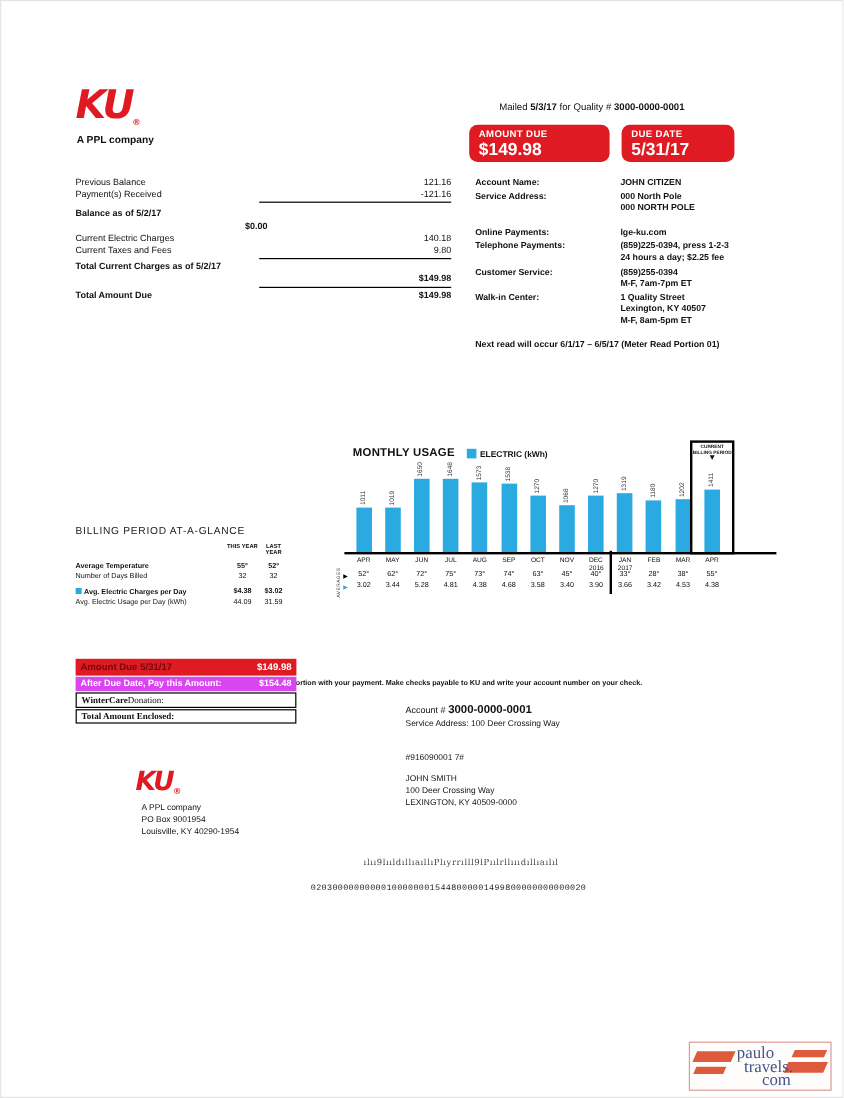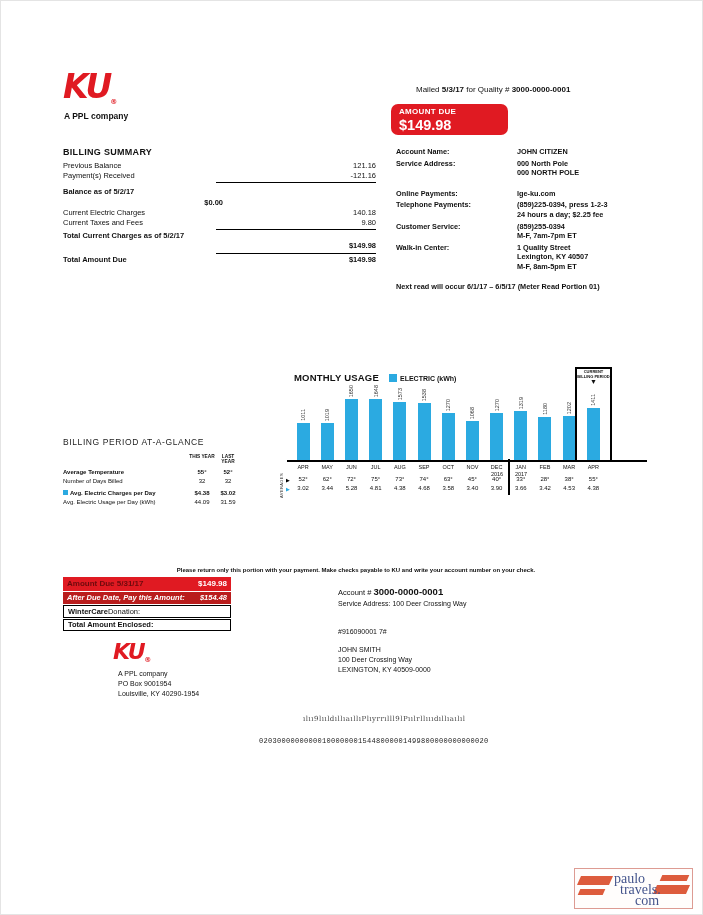--- a/index.html
+++ b/index.html
@@ -73,28 +73,28 @@
   #glance-rows{margin-top:9px;}
   .gl-row{position:relative;height:9px;font-size:6px;}
   .gl-row.sp{margin-top:2.5px;}
   .gl-label{position:absolute;left:0;}
   .gl-v1{position:absolute;left:126px;width:26px;text-align:center;}
   .gl-v2{position:absolute;left:152px;width:26px;text-align:center;}
   .gl-swatch{display:inline-block;width:5px;height:5px;background:#2baae1;margin-right:2px;}
 
   
   #stub-note{position:absolute;left:120px;top:566px;width:470px;text-align:center;font-size:6px;font-weight:bold;}
-  #stub-table{position:absolute;left:62px;top:576px;width:168px;}
+  #stub-table{position:absolute;left:62px;top:548px;width:184px;}
   .stub-row{display:flex;align-items:center;font-size:7.5px;font-weight:bold;height:12.5px;
      padding:0 4px;margin-bottom:1px;box-sizing:border-box;}
   .stub-row.red{background:#e01a22;height:13.5px;}
   .stub-row.red .st-strong{color:#6d0a0d;font-size:8px;}
   .stub-row.red .st-value{color:#fff;font-size:8px;}
-  .stub-row.black{background:#b91c1c;color:#fff;font-style:italic;}
-  .stub-row.plain{border:1.5px solid #000;background:#fff;}
+  .stub-row.black{background:#d946ef;color:#fff;}
+  .stub-row.plain{border:1.5px solid #000;background:#fff;font-family:Liberation Serif, serif;}
   .st-normal{font-weight:normal;}
   .st-value{margin-left:auto;}
   #stub-account{position:absolute;left:337px;top:585px;font-size:7.5px;}
   #stub-account b{font-size:9.5px;}
   #stub-service{position:absolute;left:337px;top:599px;font-size:7px;}
   #stub-imb{position:absolute;left:337px;top:627px;font-size:7px;}
   #recipient{position:absolute;left:337px;top:644px;font-size:7px;line-height:10px;}
   #ku-logo-bottom{position:absolute;left:112px;top:638px;font-family:"DejaVu Sans",sans-serif;
      font-weight:bold;font-style:italic;font-size:22px;color:#e01a22;letter-spacing:-1.5px;}
   #return-address{position:absolute;left:117px;top:668px;font-size:7px;line-height:10px;}
@@ -126,23 +126,26 @@
     <span>Mailed</span>
     <b>5/3/17</b>
     <span>for Quality #</span>
     <b>3000-0000-0001</b>
   </div>
 
   <div class="redbox" id="amount-due-box">
     <div class="redbox-label">AMOUNT DUE</div>
     <div class="redbox-value">$149.98</div>
   </div>
+  <div class="redbox" id="due-date-box">
+    <div class="redbox-label">DUE DATE</div>
+    <div class="redbox-value">5/31/17</div>
+  </div>
 
   <div id="billing-summary">
-    <div class="sec-title">BILLING SUMMARY</div>
     <div id="bs-rows">
         <div class="bs-row">
           <span class="bs-label">Previous Balance</span>
           <span class="bs-value">121.16</span>
         </div>
         <div class="bs-row">
           <span class="bs-label">Payment(s) Received</span>
           <span class="bs-value rule">-121.16</span>
         </div>
         <div class="bs-row b gap">

